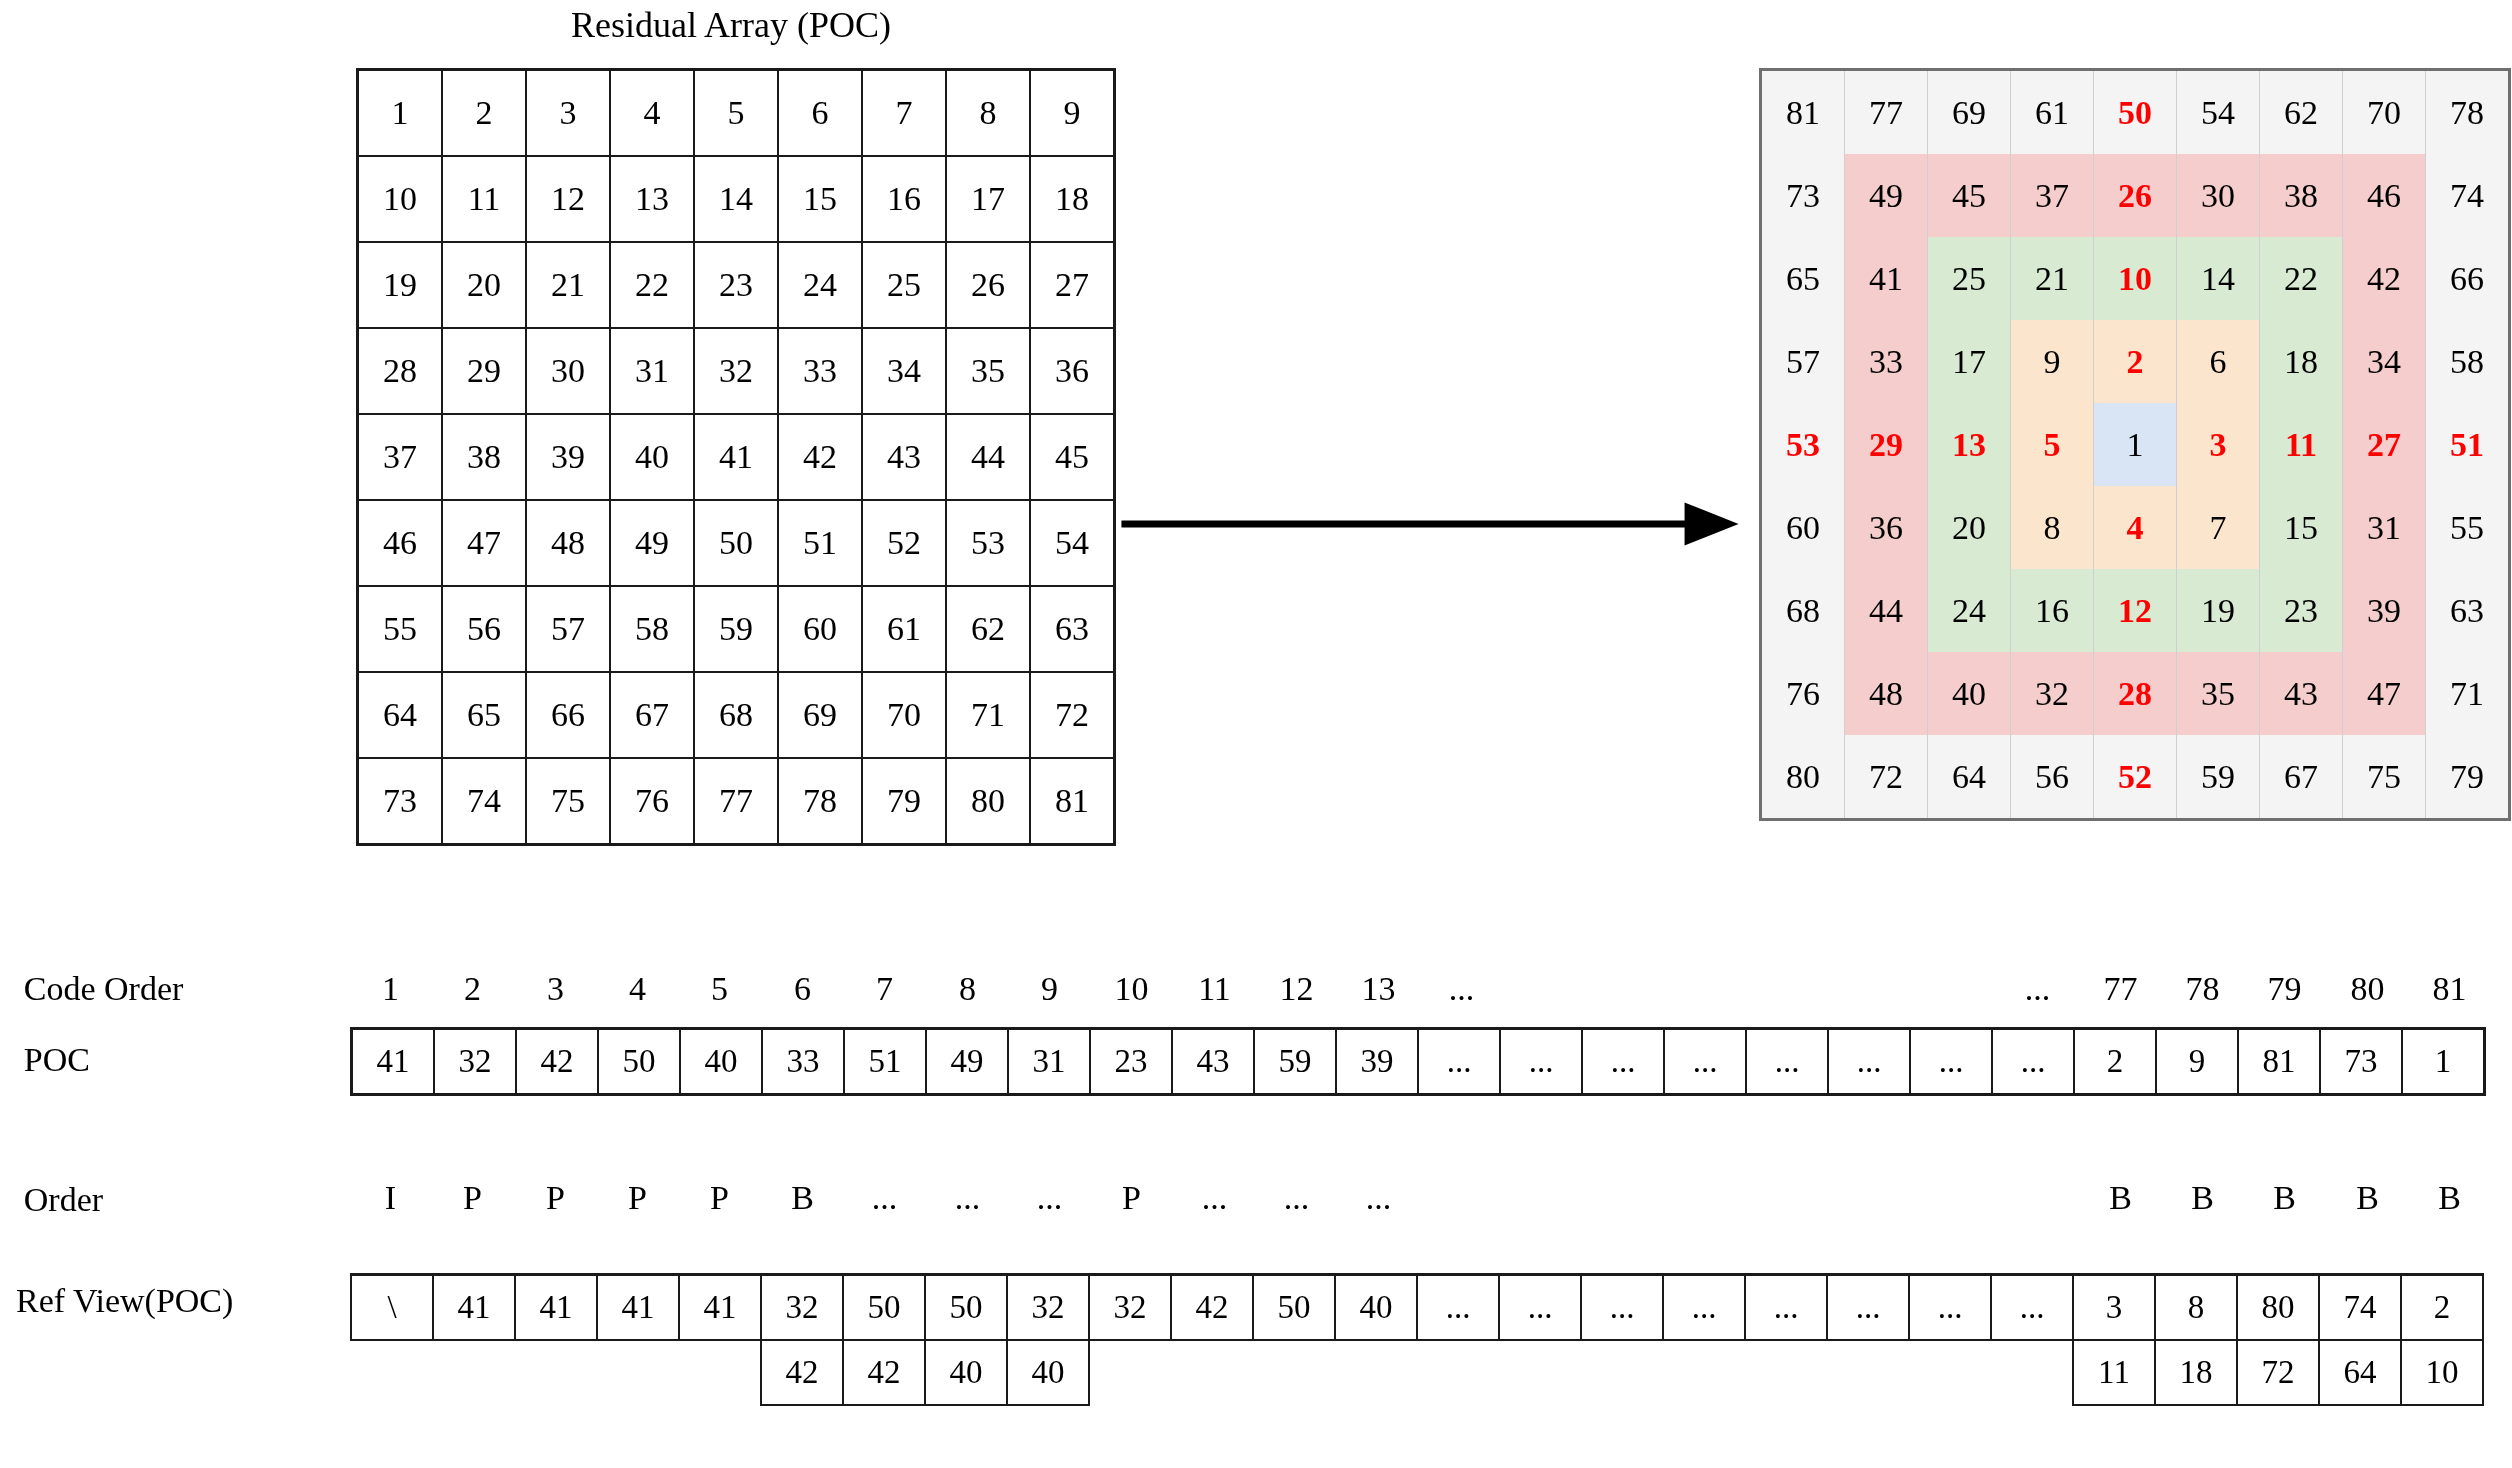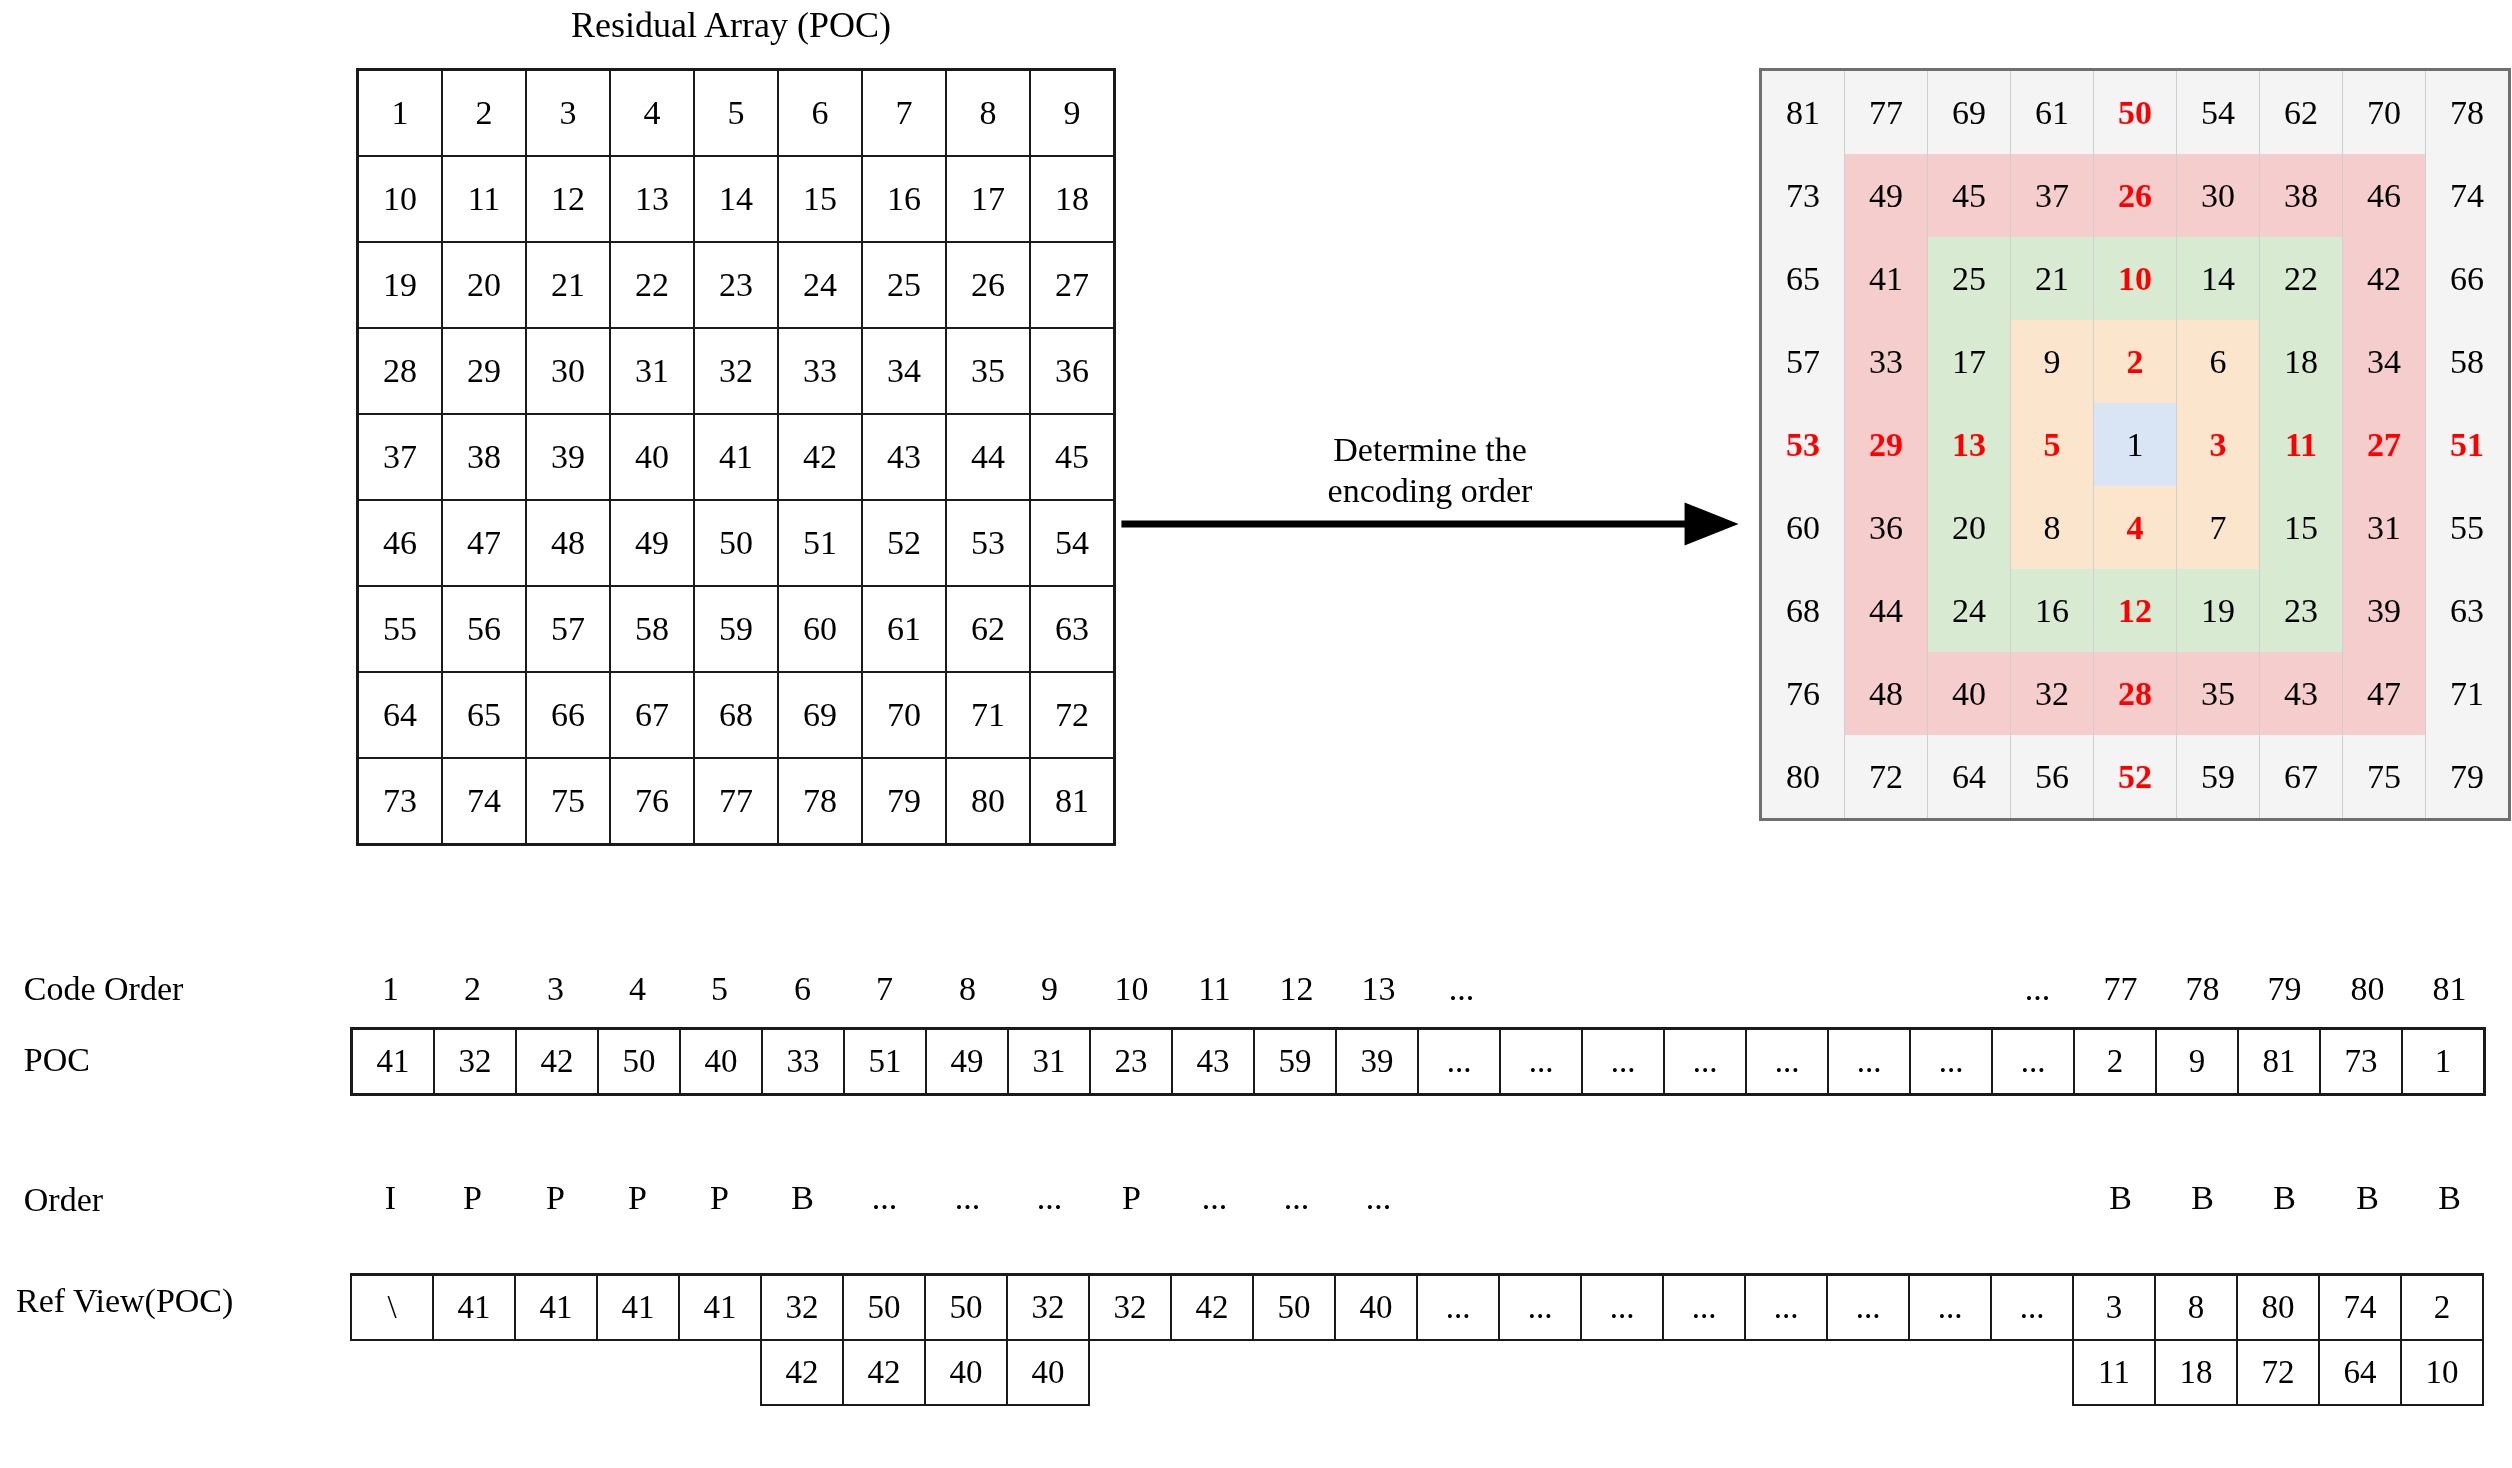--- a/index.html
+++ b/index.html
@@ -327,24 +327,20 @@
           <td class="g-gray hot">52</td>
           <td class="g-gray">59</td>
           <td class="g-gray">67</td>
           <td class="g-gray">75</td>
           <td class="g-gray">79</td>
         </tr>
       </tbody>
     </table>
 
   <div id="arrow-wrap">
-    <div id="arrow-label">
-      <span>Determine the</span><br>
-      <span>encoding order</span>
-    </div>
     <svg id="arrow-svg" width="622" height="54" viewBox="0 0 800 70">
       <line x1="0" y1="35" x2="735" y2="35" stroke="#000" stroke-width="9"></line>
       <polygon points="730,7 800,35 730,63" fill="#000"></polygon>
     </svg>
   </div>
 
   <div class="row-label" id="lbl-code-order">Code Order</div>
   <div class="row-label" id="lbl-poc">POC</div>
   <div class="row-label" id="lbl-view">Order</div>
   <div class="row-label" id="lbl-ref">Ref View(POC)</div>

